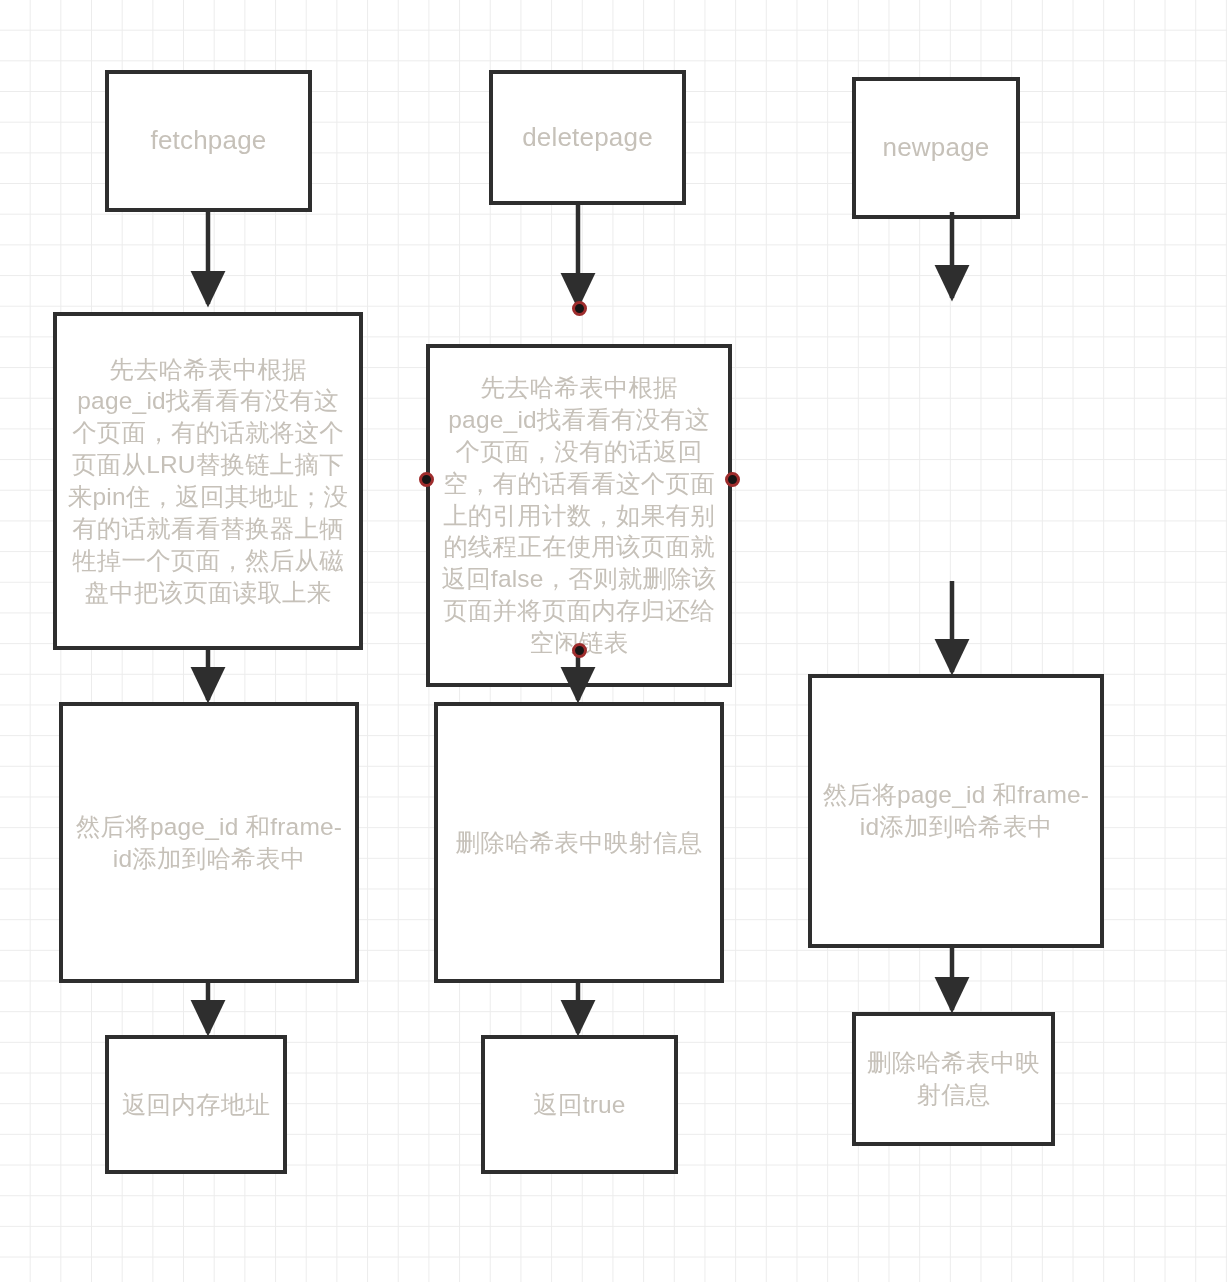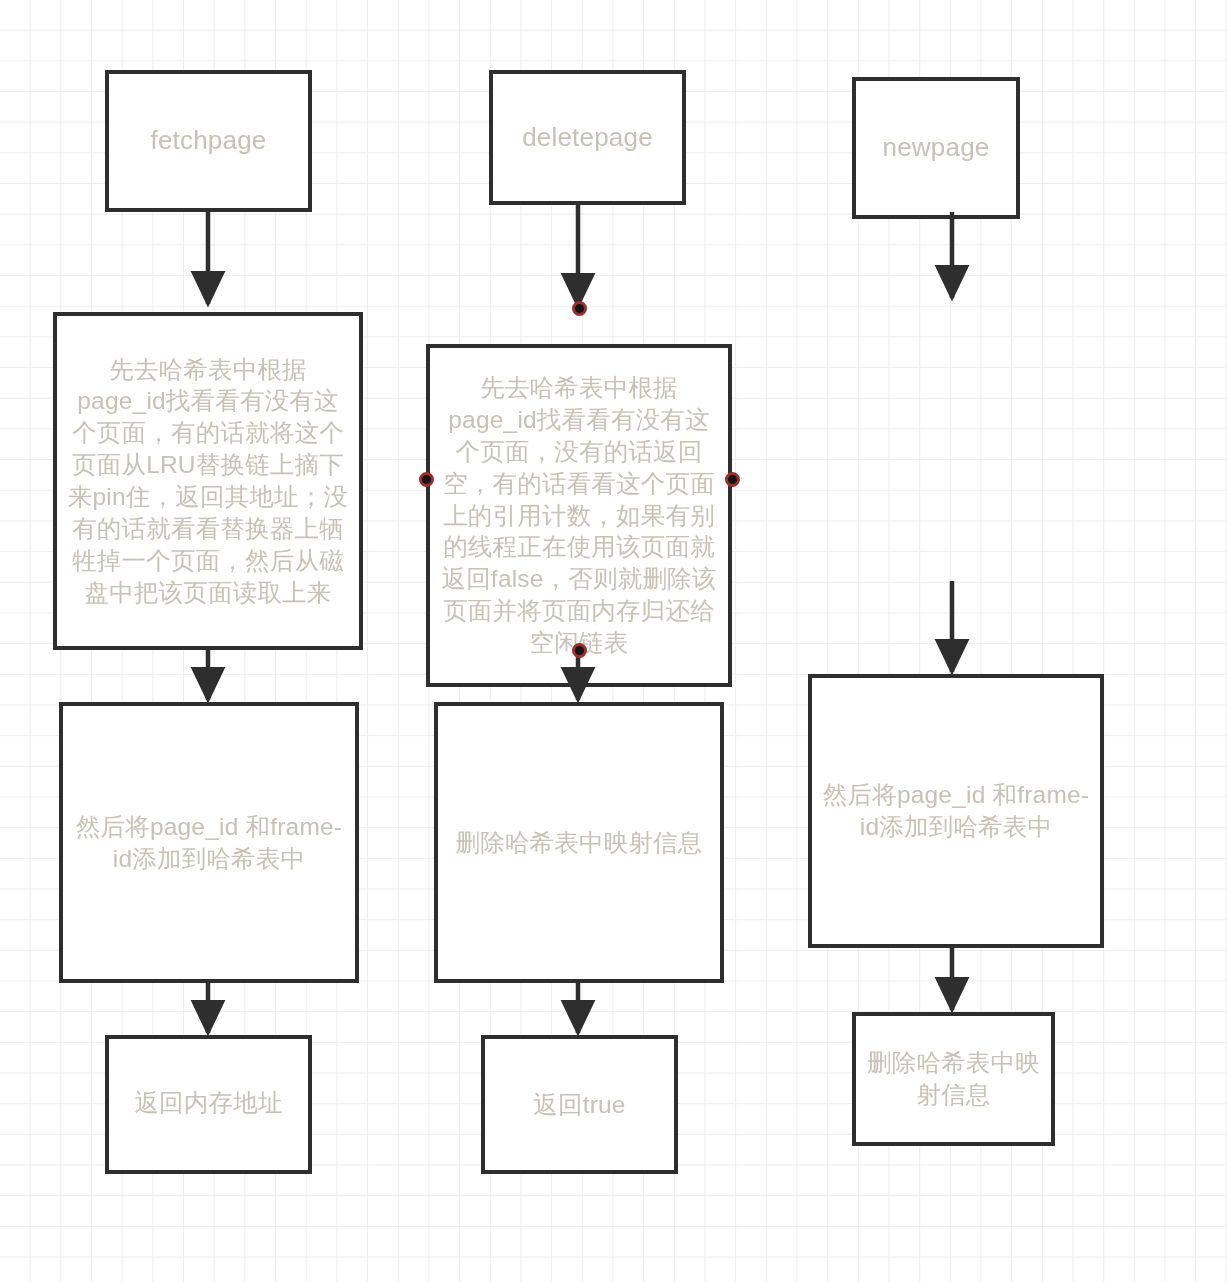--- a/index.html
+++ b/index.html
@@ -111,21 +111,21 @@
   </div>
 
   <div class="node body-node" style="left:53px; top:312px; width:310px; height:338px;">
     <span class="node-label">先去哈希表中根据page_id找看看有没有这个页面，有的话就将这个页面从LRU替换链上摘下来pin住，返回其地址；没有的话就看看替换器上牺牲掉一个页面，然后从磁盘中把该页面读取上来</span>
   </div>
 
   <div class="node body-node" style="left:59px; top:702px; width:300px; height:281px;">
     <span class="node-label">然后将page_id 和frame-id添加到哈希表中</span>
   </div>
 
-  <div class="node small-node" style="left:105px; top:1035px; width:207px; height:139px;font-family:Liberation Mono, monospace;">
+  <div class="node small-node" style="left:105px; top:1035px; width:182px; height:139px;">
     <span class="node-label">返回内存地址</span>
   </div>
 
   <div class="node title-node" style="left:481px; top:70px; width:197px; height:135px;margin-left:8px;">
     <span class="node-label">deletepage</span>
   </div>
 
   <div class="node body-node" style="left:426px; top:308px; width:306px; height:343px;margin-top:36px;">
     <span class="node-label">先去哈希表中根据page_id找看看有没有这个页面，没有的话返回空，有的话看看这个页面上的引用计数，如果有别的线程正在使用该页面就返回false，否则就删除该页面并将页面内存归还给空闲链表</span>
   </div>

